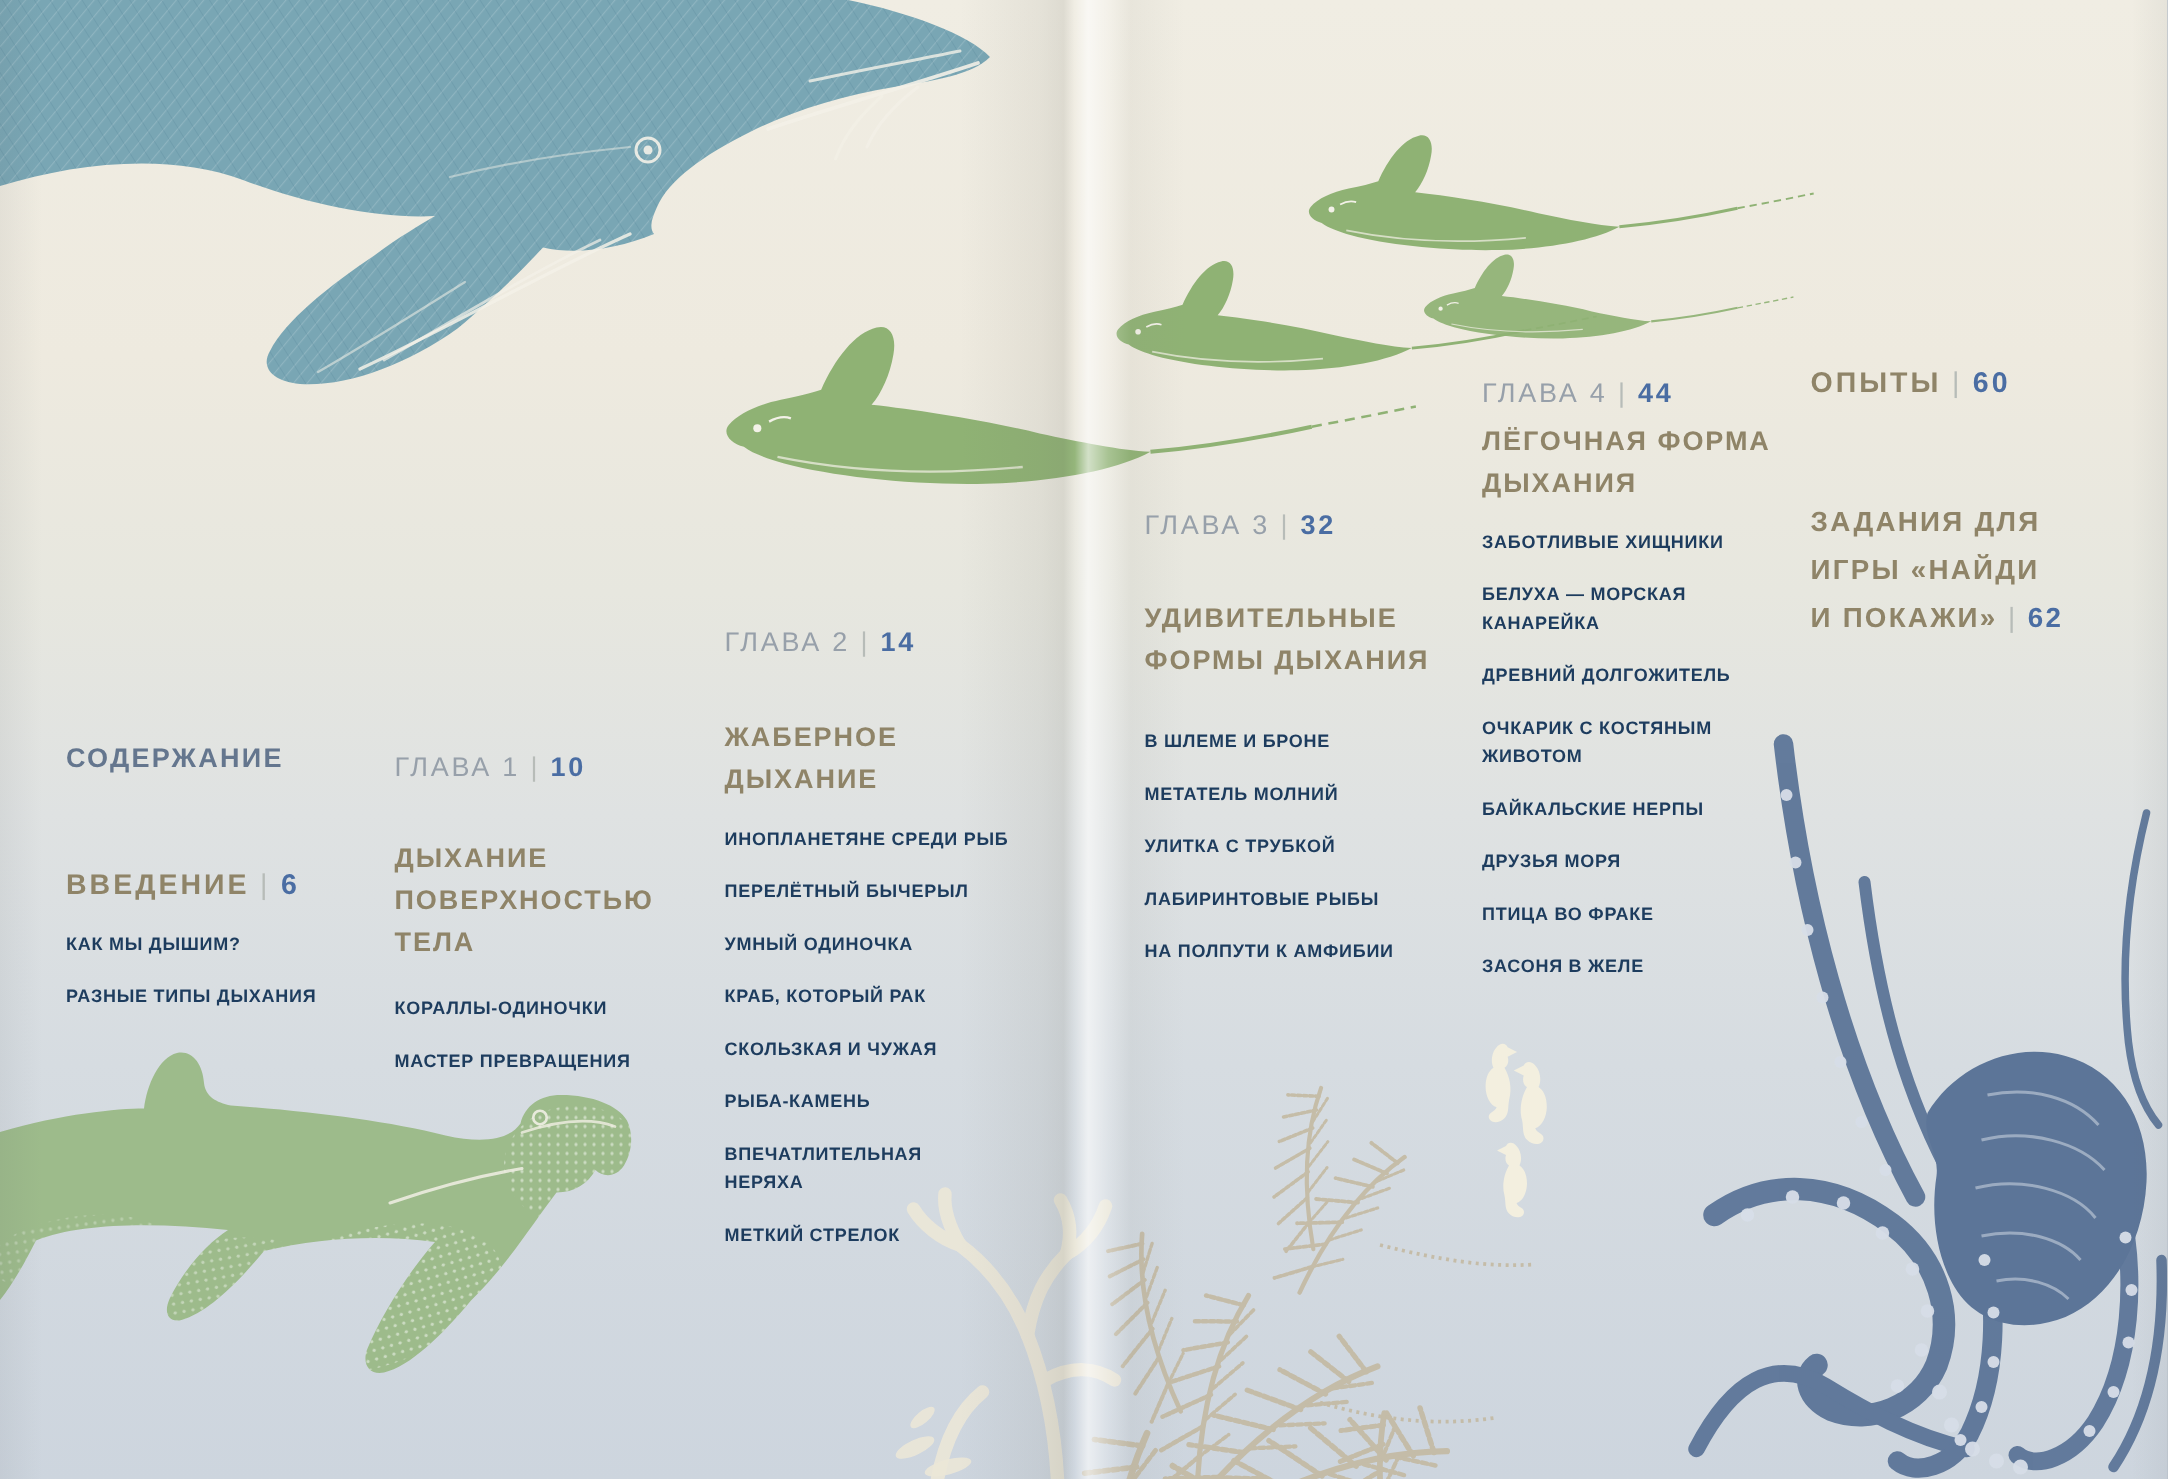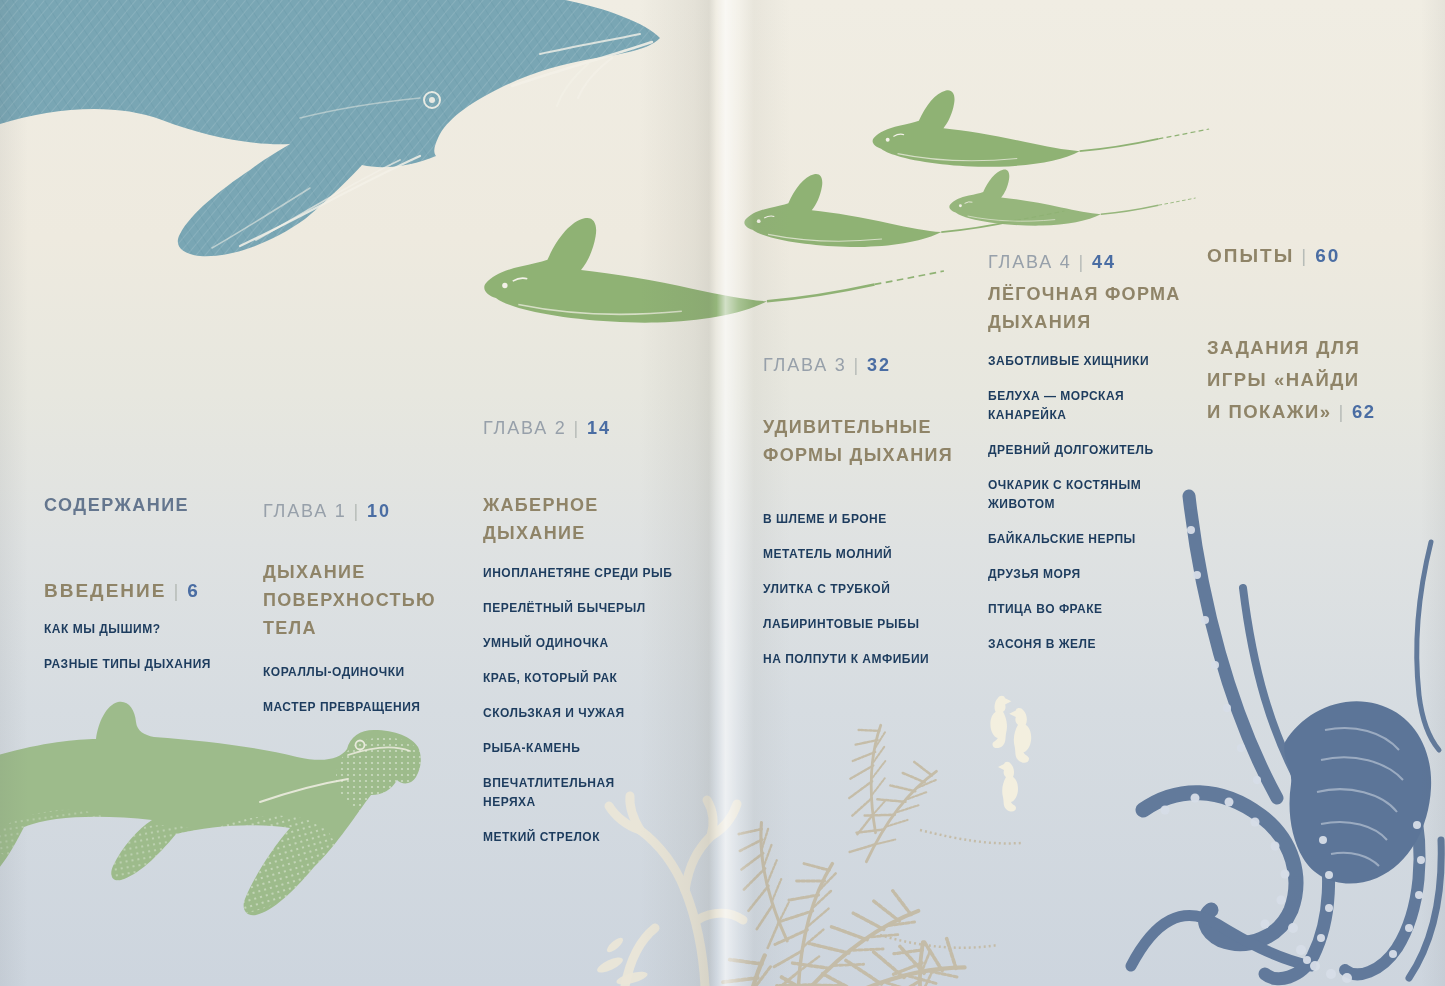--- a/index.html
+++ b/index.html
@@ -267,40 +267,40 @@
 ПОВЕРХНОСТЬЮ
 ТЕЛА</div>
     <div class="item" style="margin-top:21px">КОРАЛЛЫ-ОДИНОЧКИ</div>
     <div class="item">МАСТЕР ПРЕВРАЩЕНИЯ</div>
   </div>
 
   <div class="col" style="left:483px;top:417px;width:215px">
     <div class="chapter-line">
       <span>ГЛАВА 2</span><span class="sep">|</span><span class="pagenum">14</span>
     </div>
-    <div class="chapter-heading" style="margin-top:52px">ЖАБЕРНОЕ
+    <div class="chapter-heading" style="margin-top:38px">ЖАБЕРНОЕ
 ДЫХАНИЕ</div>
     <div class="item" style="margin-top:17px">ИНОПЛАНЕТЯНЕ СРЕДИ РЫБ</div>
     <div class="item">ПЕРЕЛЁТНЫЙ БЫЧЕРЫЛ</div>
     <div class="item">УМНЫЙ ОДИНОЧКА</div>
     <div class="item">КРАБ, КОТОРЫЙ РАК</div>
     <div class="item">СКОЛЬЗКАЯ И ЧУЖАЯ</div>
     <div class="item">РЫБА-КАМЕНЬ</div>
     <div class="item">ВПЕЧАТЛИТЕЛЬНАЯ
 НЕРЯХА</div>
     <div class="item">МЕТКИЙ СТРЕЛОК</div>
   </div>
 
-  <div class="col" style="left:763px;top:354px;width:220px">
+  <div class="col" style="left:763px;top:339px;width:220px">
     <div class="chapter-line">
       <span>ГЛАВА 3</span><span class="sep">|</span><span class="pagenum">32</span>
     </div>
     <div class="chapter-heading" style="margin-top:37px">УДИВИТЕЛЬНЫЕ
 ФОРМЫ ДЫХАНИЯ</div>
-    <div class="item" style="margin-top:41px">В ШЛЕМЕ И БРОНЕ</div>
+    <div class="item" style="margin-top:31px">В ШЛЕМЕ И БРОНЕ</div>
     <div class="item">МЕТАТЕЛЬ МОЛНИЙ</div>
     <div class="item">УЛИТКА С ТРУБКОЙ</div>
     <div class="item">ЛАБИРИНТОВЫЕ РЫБЫ</div>
     <div class="item">НА ПОЛПУТИ К АМФИБИИ</div>
   </div>
 
   <div class="col" style="left:988px;top:251px;width:215px">
     <div class="chapter-line">
       <span>ГЛАВА 4</span><span class="sep">|</span><span class="pagenum">44</span>
     </div>

